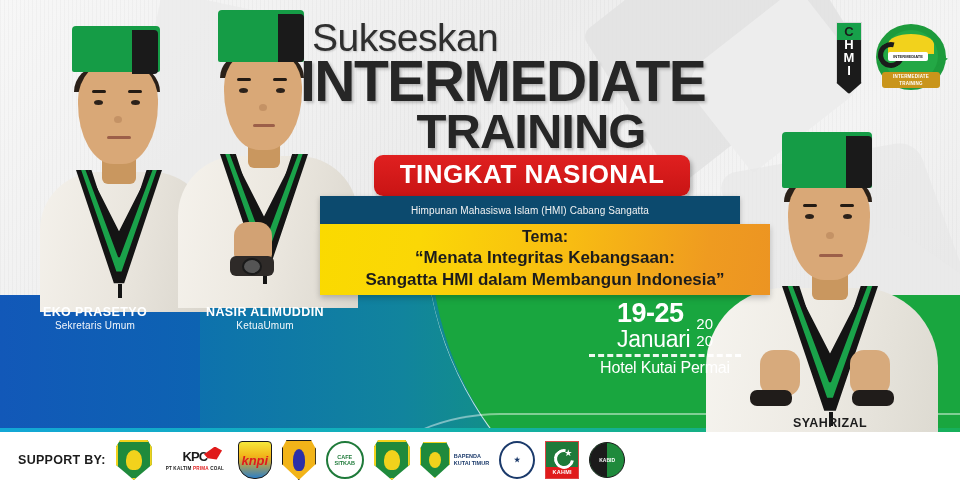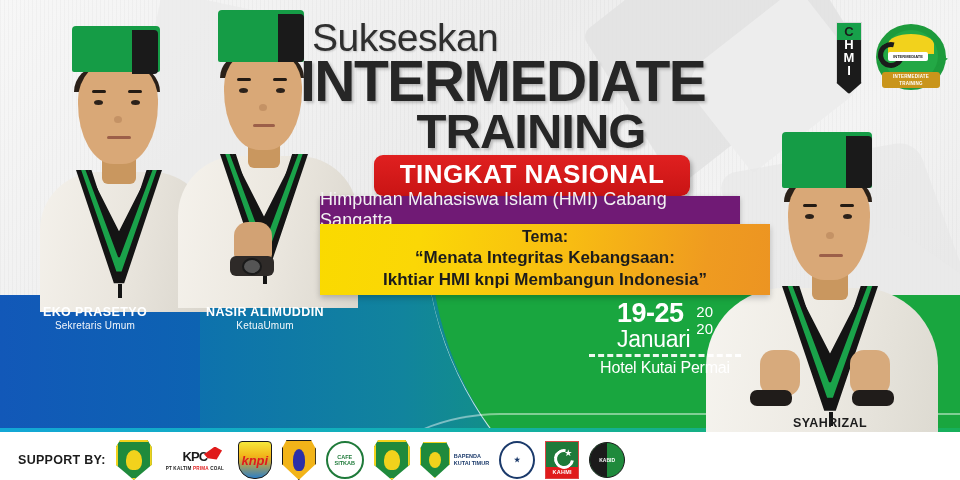--- a/index.html
+++ b/index.html
@@ -98,44 +98,44 @@
     background:linear-gradient(180deg,#e02020 0%,#c91414 100%);
     color:#ffffff; font-size:26px; font-weight:700; letter-spacing:.5px;
     padding:4px 26px 6px 26px; border-radius:9px;
     box-shadow:2px 3px 5px rgba(0,0,0,.3);
     white-space:nowrap;
   }
 
   
   .orgbar {
     position:absolute; left:320px; top:196px; width:420px; height:28px;
-    background:#701a75; color:#f2f2f2;
+    background:#0c4a6e; color:#f2f2f2;
     display:flex; align-items:center; justify-content:center;
-    font-size:18px; letter-spacing:.1px;
+    font-size:10px; letter-spacing:.1px;
     box-shadow:0 2px 5px rgba(0,0,0,.25);
   }
 
   
   .tema {
     position:absolute; left:320px; top:224px; width:450px; height:71px;
     background:linear-gradient(100deg,#fada00 0%,#fbd706 22%,#f8bc12 55%,#ef9b20 85%,#ec9422 100%);
     color:#1c1c1c; text-align:center; padding-top:3px;
     box-shadow:0 3px 6px rgba(0,0,0,.22);
   }
   .tema-label { font-size:16px; font-weight:700; line-height:1.25; }
   .tema-l1 { font-size:17px; font-weight:600; line-height:1.3; }
   .tema-l2 { font-size:17px; font-weight:600; line-height:1.3; }
 
   
   .datebox { position:absolute; left:570px; top:300px; width:190px; text-align:center; color:#fff; }
   .date-row { display:flex; align-items:flex-start; justify-content:center; }
   .date-main { font-size:27px; font-weight:700; line-height:1.0; letter-spacing:-.5px; }
   .date-month { font-size:23px; font-weight:400; line-height:1.05; letter-spacing:-.3px; }
   .date-left { text-align:left; }
-  .date-year { margin-left:6px; margin-top:3px; font-size:15px; font-weight:400; line-height:1.15; text-align:left; }
+  .date-year { margin-left:6px; margin-top:15px; font-size:15px; font-weight:400; line-height:1.15; text-align:left; }
   .date-dash {
     margin:3px auto 2px auto; width:152px; height:0;
     border-top:3px dashed rgba(255,255,255,.92);
   }
   .date-venue { font-size:16px; font-weight:400; letter-spacing:-.2px; }
 
   
   .nameplate { position:absolute; text-align:center; color:#ffffff; }
   .np-name { font-size:12.5px; font-weight:700; letter-spacing:.4px; }
   .np-role { font-size:10px; font-weight:400; letter-spacing:.2px; margin-top:1px; opacity:.95; }
@@ -431,21 +431,21 @@
     <div class="tingkat-wrap">
       <div class="tingkat">TINGKAT NASIONAL</div>
     </div>
   </div>
 
   <div class="orgbar">Himpunan Mahasiswa Islam (HMI) Cabang Sangatta</div>
 
   <div class="tema">
     <div class="tema-label">Tema:</div>
     <div class="tema-l1">“Menata Integritas Kebangsaan:</div>
-    <div class="tema-l2">Ikhtiar HMI knpi Membangun Indonesia”</div>
+    <div class="tema-l2">Sangatta HMI dalam Membangun Indonesia”</div>
   </div>
 
   <div class="datebox">
     <div class="date-row">
       <div class="date-left">
         <div class="date-main">19-25</div>
         <div class="date-month">Januari</div>
       </div>
       <div class="date-year">
         <div>20</div>

